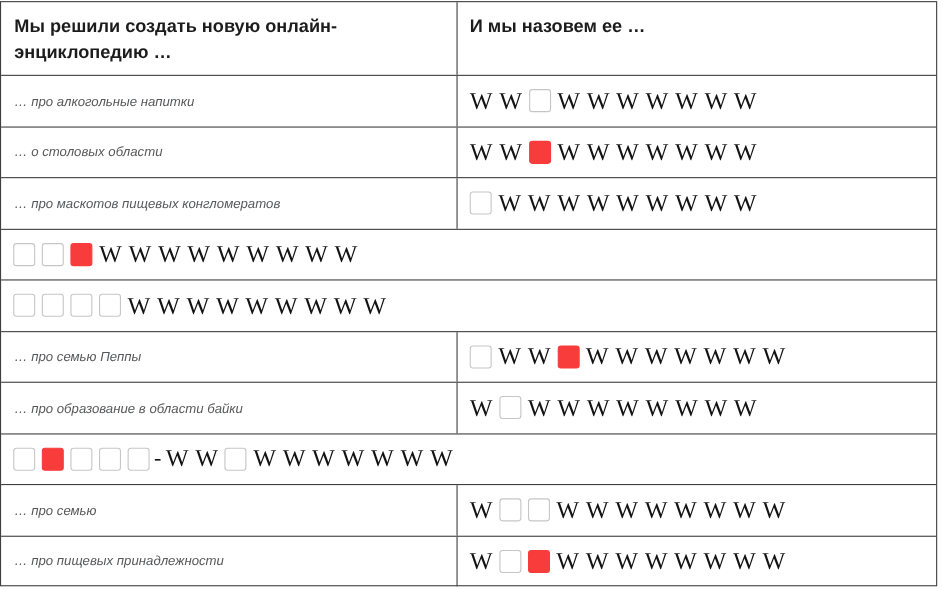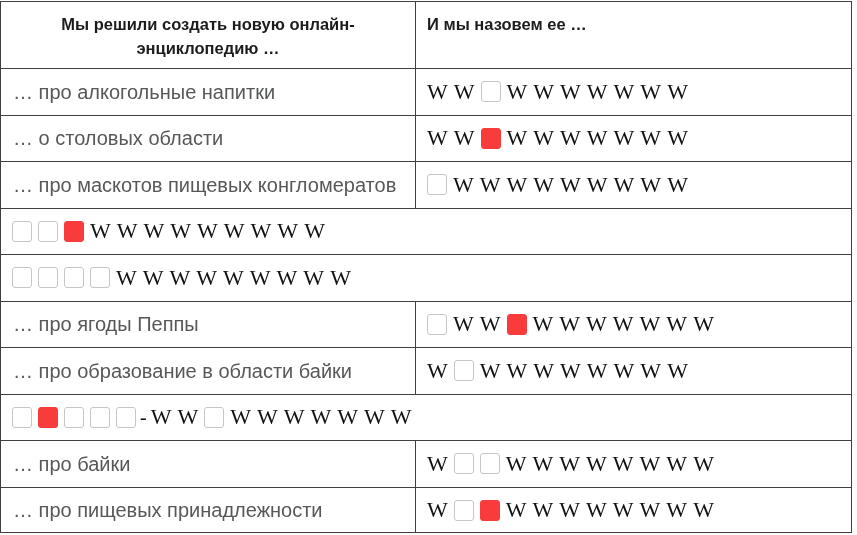--- a/index.html
+++ b/index.html
@@ -32,21 +32,20 @@
     border-top: 1px solid var(--grid);
   }
   .row.header {
     height: 66px;
     border-top: none;
   }
   .cell {
     box-sizing: border-box;
     display: flex;
     align-items: center;
-    text-align: center;
   }
   .cell.left {
     width: 415px;
     flex: 0 0 415px;
     border-right: 1px solid var(--grid);
     padding: 0 12px;
   }
   .cell.right {
     flex: 1;
     padding: 0 11px;
@@ -56,24 +55,25 @@
     align-items: flex-start;
     padding-top: 11px;
   }
   .header-text {
     font-size: 16.5px;
     font-weight: bold;
     color: var(--header-text);
     line-height: 1.45;
   }
   .clue {
-    font-size: 20px;
+    font-size: 12px;
     color: var(--clue-text);
     line-height: 1.2;
     white-space: nowrap;
+    font-style: italic;
   }
   .w {
     font-family: "Liberation Serif", serif;
     font-size: 22px;
     line-height: 1;
     color: var(--letter);
     display: inline-block;
   }
   .box {
     display: inline-block;
@@ -196,21 +196,21 @@
           <span class="w">W</span>
           <span class="w">W</span>
           <span class="w">W</span>
           <span class="w">W</span>
           <span class="w">W</span>
         </div>
   </div>
 
   <div class="row">
     <div class="cell left">
-      <span class="clue">… про ягоды Пеппы</span>
+      <span class="clue">… про семью Пеппы</span>
     </div>
     <div class="cell right">
           <span class="box blank"></span>
           <span class="w">W</span>
           <span class="w">W</span>
           <span class="box red"></span>
           <span class="w">W</span>
           <span class="w">W</span>
           <span class="w">W</span>
           <span class="w">W</span>
@@ -254,21 +254,21 @@
           <span class="w">W</span>
           <span class="w">W</span>
           <span class="w">W</span>
           <span class="w">W</span>
           <span class="w">W</span>
         </div>
   </div>
 
   <div class="row">
     <div class="cell left">
-      <span class="clue">… про байки</span>
+      <span class="clue">… про семью</span>
     </div>
     <div class="cell right">
           <span class="w">W</span>
           <span class="box blank"></span>
           <span class="box blank"></span>
           <span class="w">W</span>
           <span class="w">W</span>
           <span class="w">W</span>
           <span class="w">W</span>
           <span class="w">W</span>

